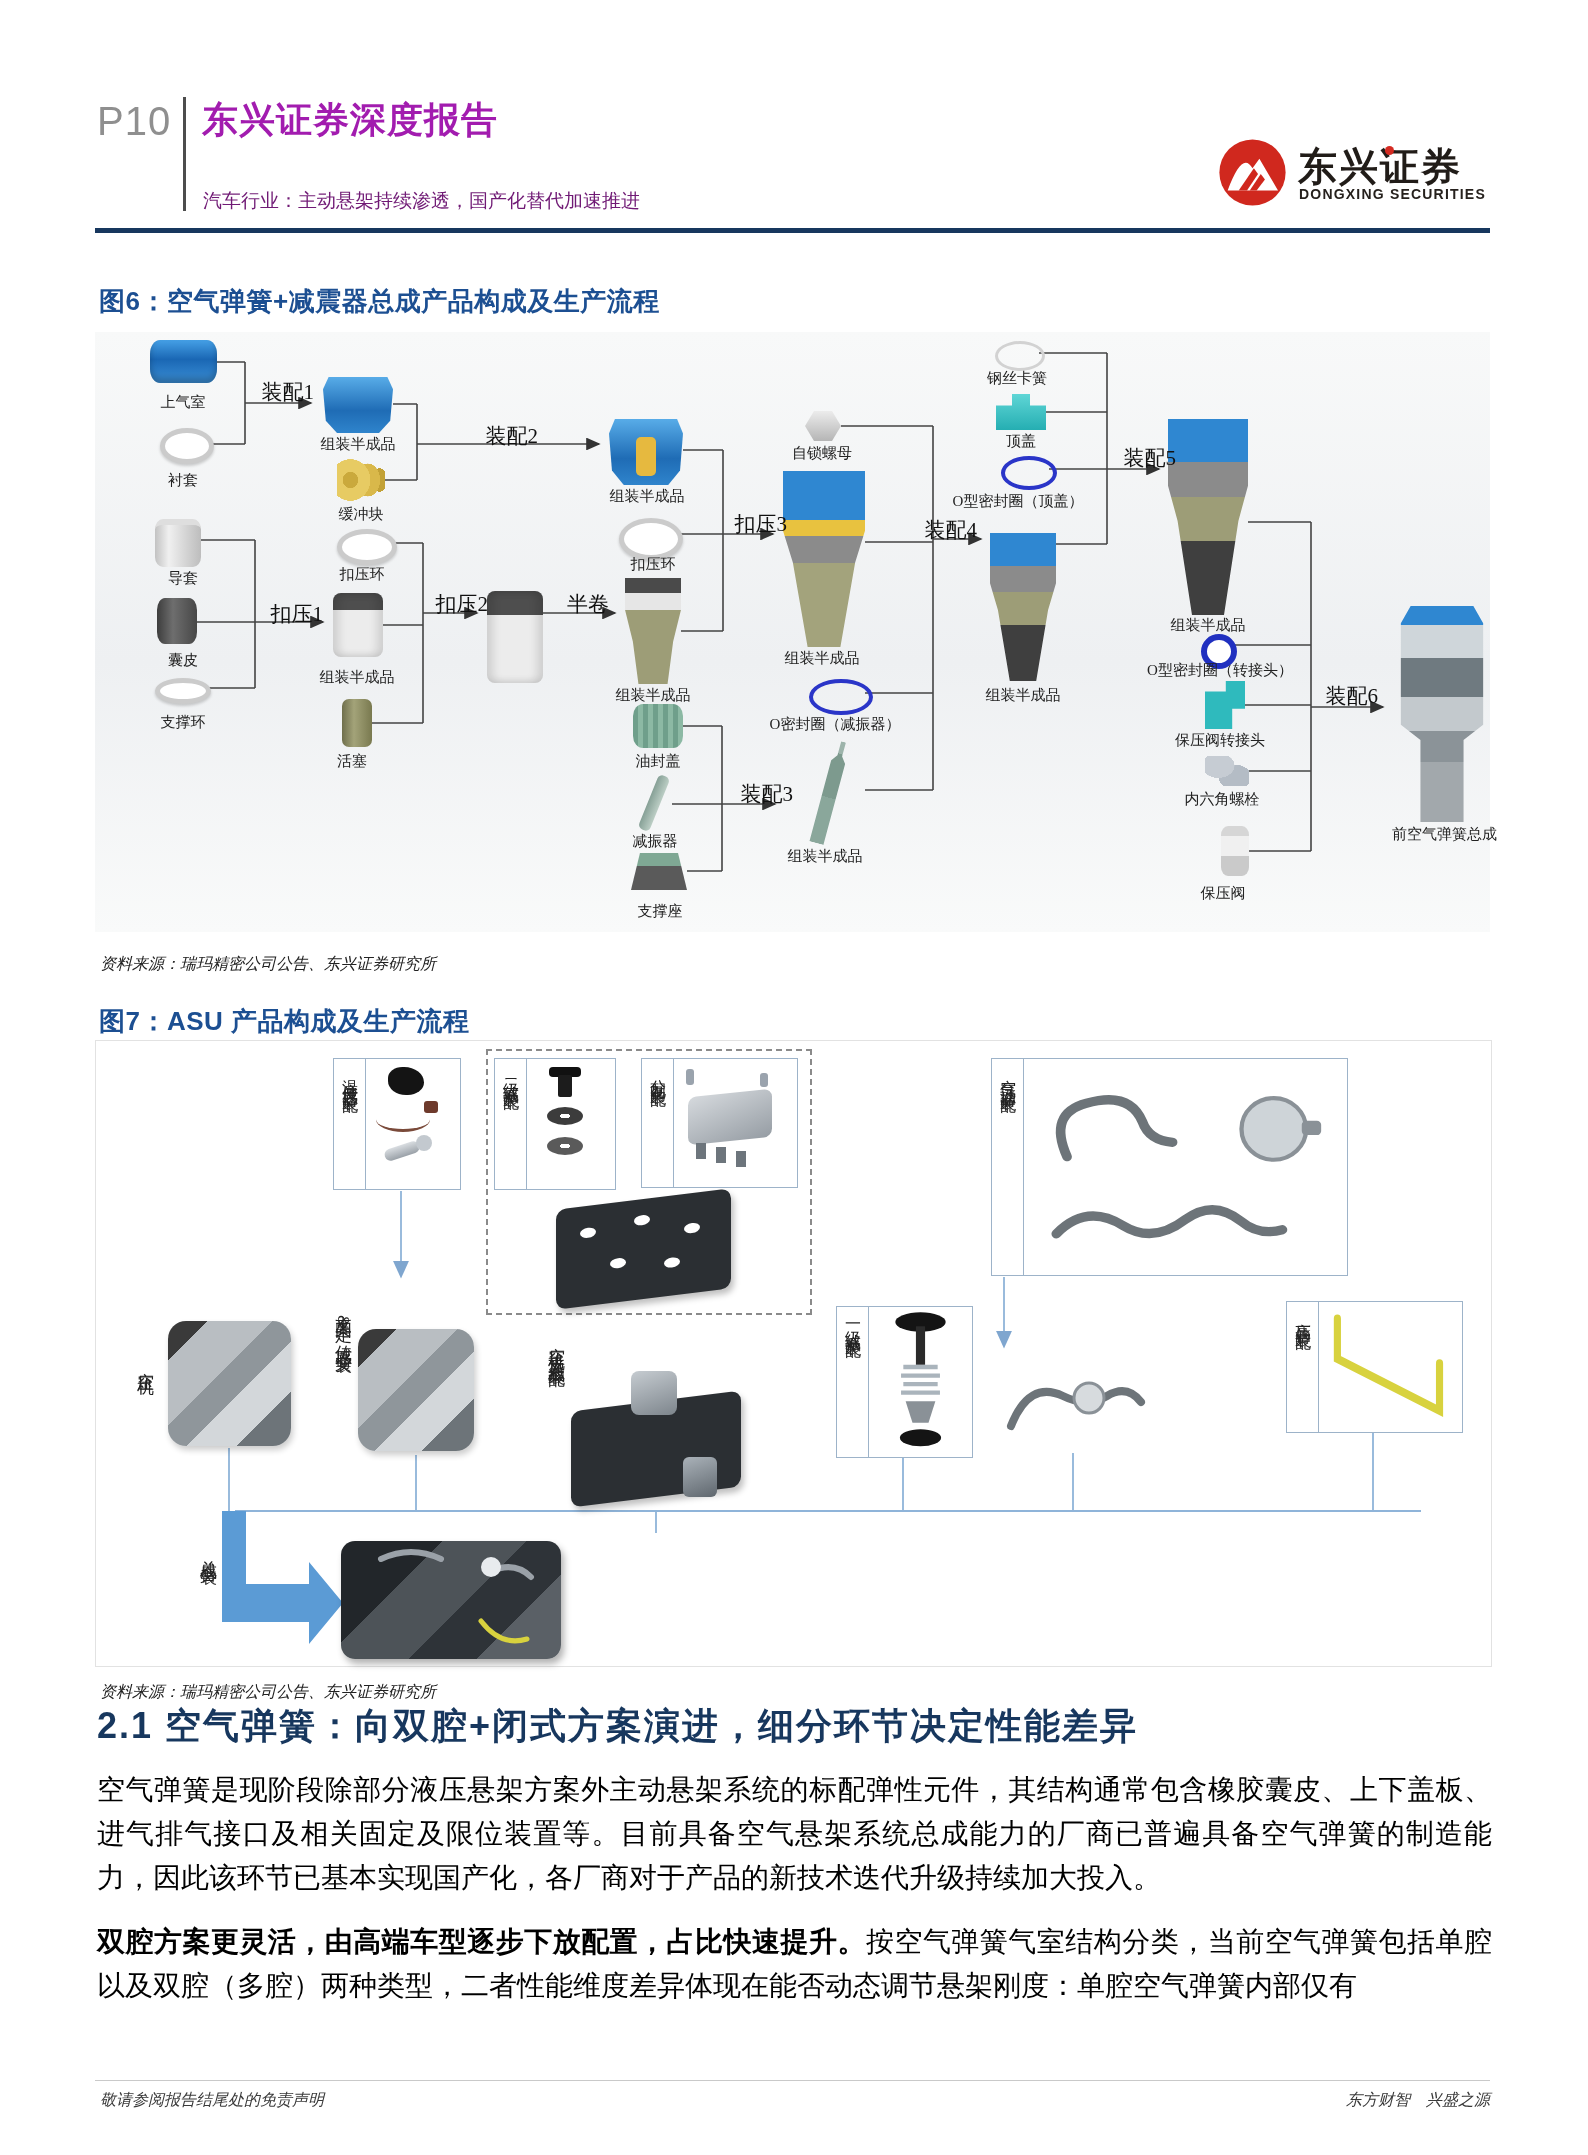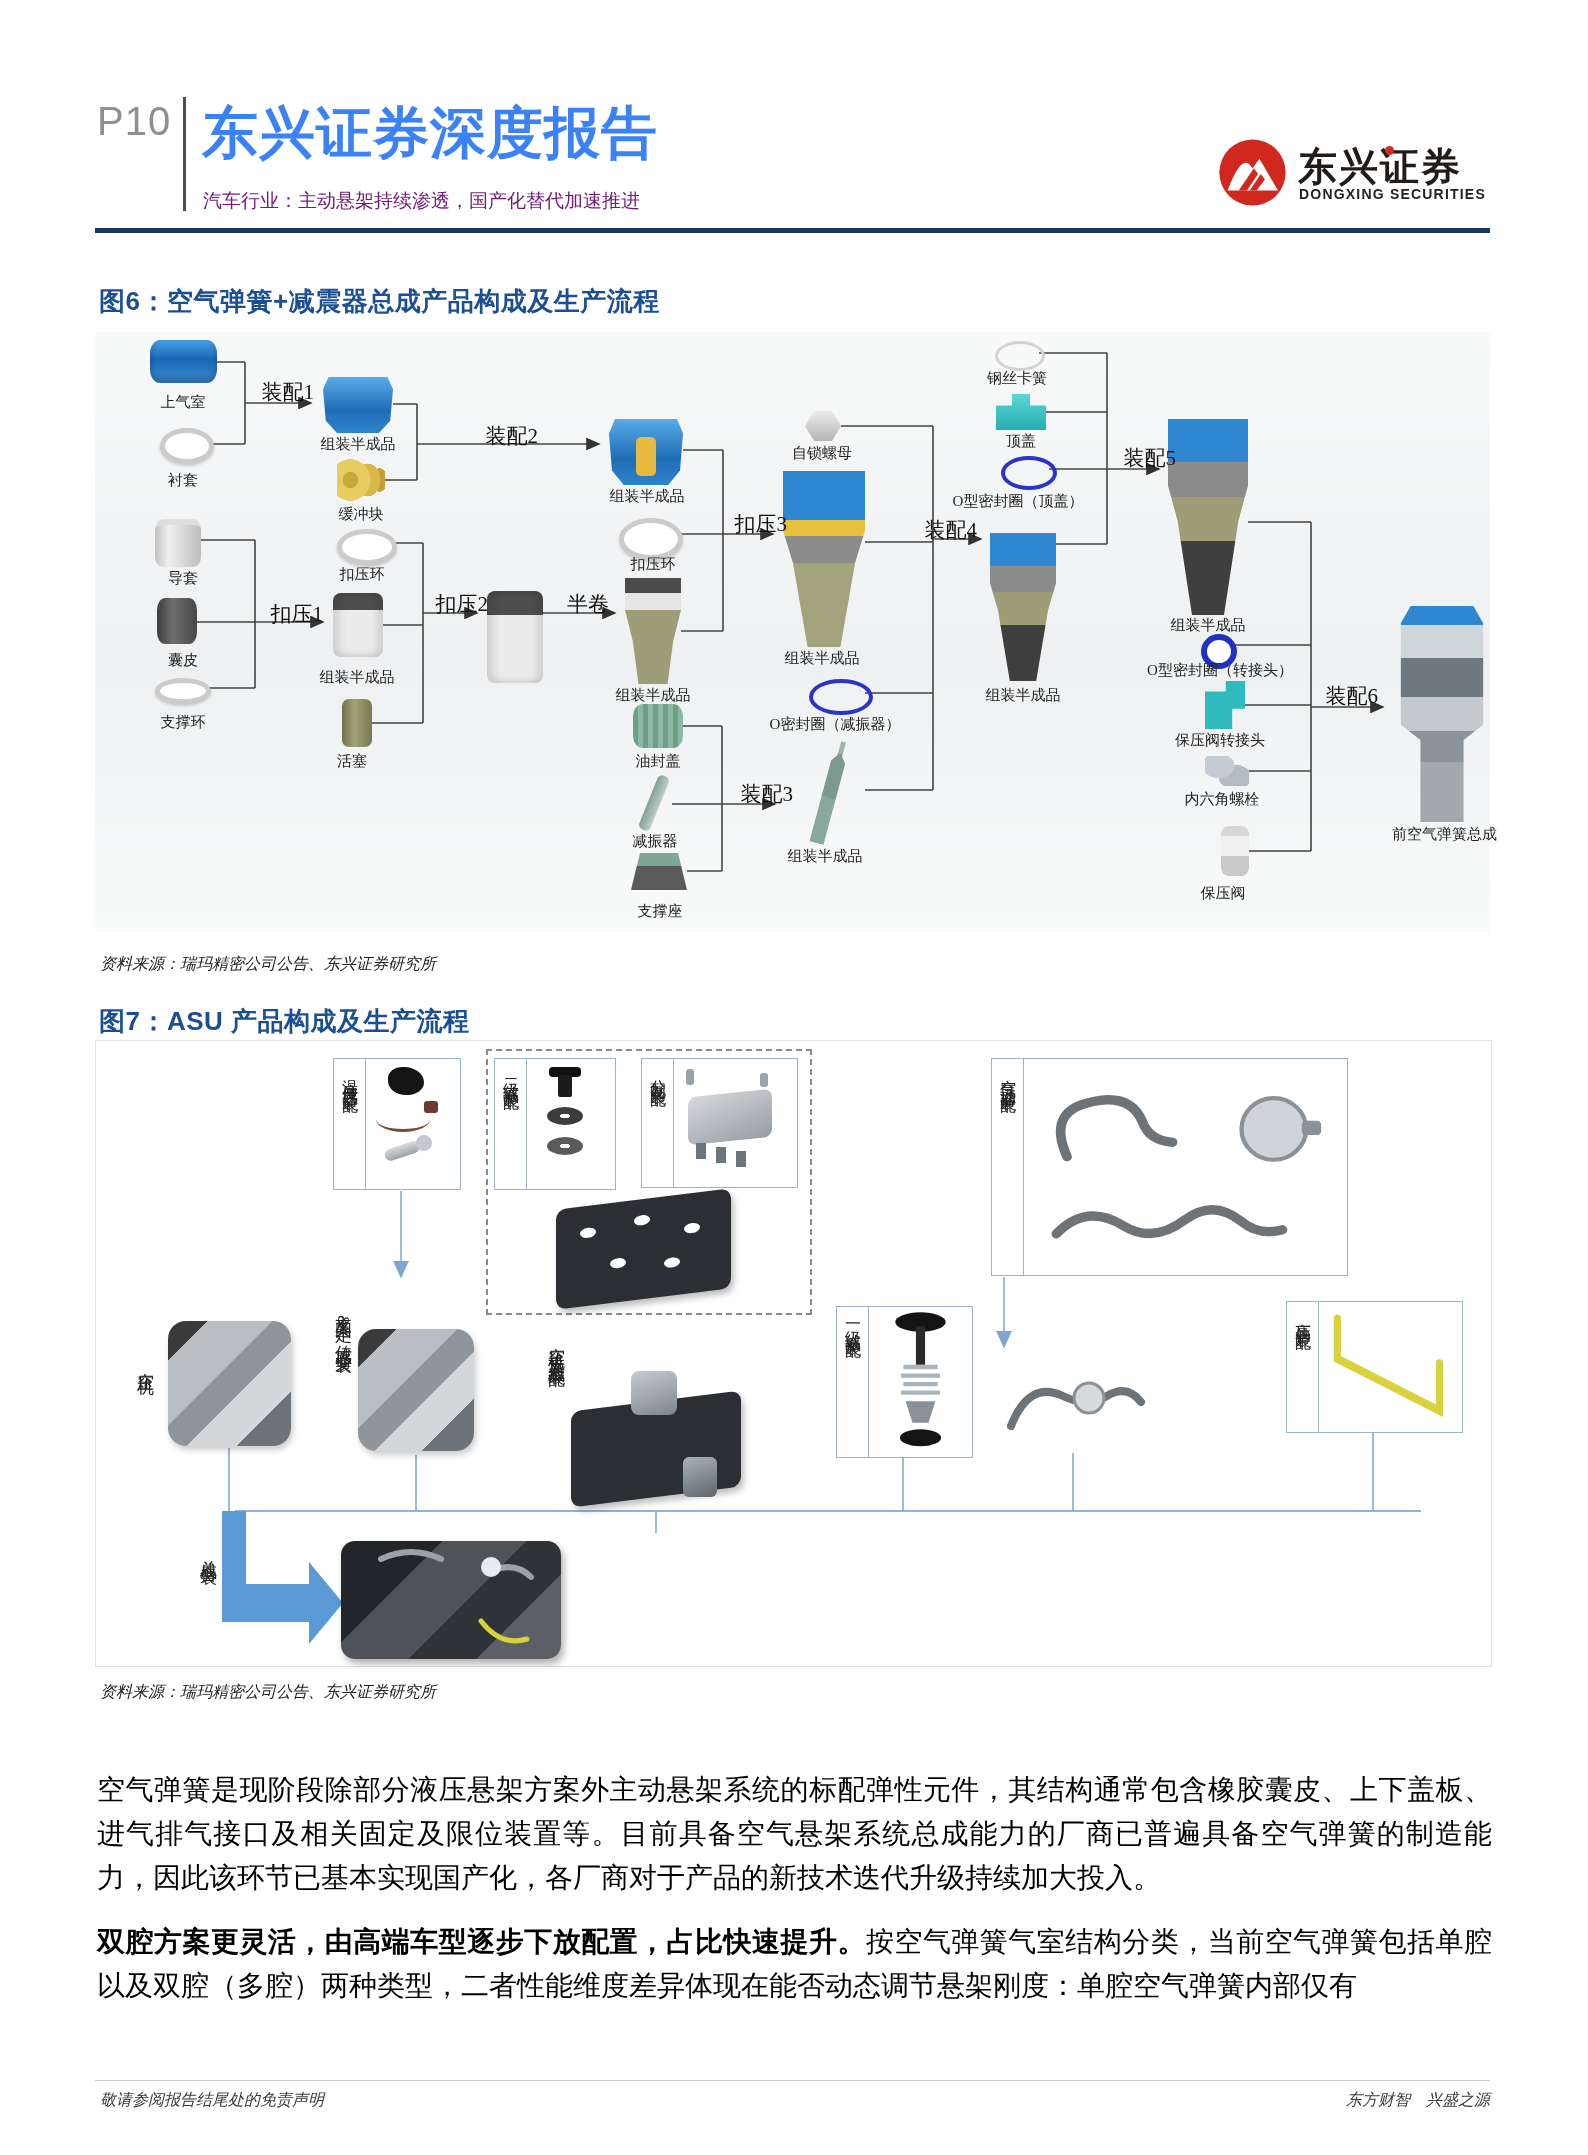--- a/index.html
+++ b/index.html
@@ -2,21 +2,21 @@
 <html><head>
 <meta charset="utf-8">
 <style>
   html,body{margin:0;padding:0;background:#e8e8e8}
   .page{position:relative;width:1588px;height:2155px;background:#fff;margin:0 auto;
         font-family:"Liberation Sans",sans-serif;overflow:hidden}
   .abs{position:absolute}
   
   .pageno{left:97px;top:99px;font-size:40px;color:#8f8f8f;letter-spacing:1px}
   .vbar{left:183px;top:97px;width:3px;height:114px;background:#4d4d4d}
-  .rpt-title{left:202px;top:96px;font-size:56px;font-weight:bold;color:#3b82f6;letter-spacing:1px}
+  .rpt-title{left:202px;top:96px;font-size:36px;font-weight:bold;color:#a21caf;letter-spacing:1px}
   .rpt-sub{left:203px;top:188px;font-size:19px;color:#701a75;font-family:"Liberation Serif",serif}
   .logo-circle{left:1218px;top:138px;width:69px;height:69px}
   .logo-cn{left:1298px;top:140px;font-size:39px;font-weight:800;color:#211c18;letter-spacing:2px}
   .logo-dot{left:1385px;top:146px;width:9px;height:9px;border-radius:50%;background:#d42b22}
   .logo-en{left:1299px;top:186px;font-size:14px;font-weight:bold;color:#26211d;letter-spacing:1.2px}
   .navyrule{left:95px;top:228px;width:1395px;height:5px;background:#17375e}
   
   .figtitle{font-size:26px;font-weight:bold;color:#1c4f92;letter-spacing:0.5px}
   .figsource{font-size:16px;font-style:italic;color:#222;font-family:"Liberation Serif",serif}
   
@@ -328,20 +328,21 @@
       <svg width="220" height="118" viewBox="0 0 220 118" style="position:absolute;left:0;top:0">
         <path d="M40,18 q30,-14 60,0 M150,30 q24,-10 40,6" stroke="#9aa1a8" stroke-width="6" fill="none" stroke-linecap="round"></path>
         <path d="M140,80 q20,26 46,18" stroke="#d8d23e" stroke-width="5" fill="none" stroke-linecap="round"></path>
         <circle cx="150" cy="26" r="10" fill="#e8ebee"></circle>
       </svg>
     </div>
   </div>
 
   <div class="abs figsource" style="left:100px;top:1682px">资料来源：瑞玛精密公司公告、东兴证券研究所</div>
 
+  <div class="abs h2">2.1 空气弹簧：向双腔+闭式方案演进，细分环节决定性能差异</div>
 
   <div class="abs para" style="top:1768px">空气弹簧是现阶段除部分液压悬架方案外主动悬架系统的标配弹性元件，其结构通常包含橡胶囊皮、上下盖板、进气排气接口及相关固定及限位装置等。目前具备空气悬架系统总成能力的厂商已普遍具备空气弹簧的制造能力，因此该环节已基本实现国产化，各厂商对于产品的新技术迭代升级持续加大投入。</div>
 
   <div class="abs para" style="top:1920px">
     <span style="font-weight:bold">双腔方案更灵活，由高端车型逐步下放配置，占比快速提升。</span><span>按空气弹簧气室结构分类，当前空气弹簧包括单腔以及双腔（多腔）两种类型，二者性能维度差异体现在能否动态调节悬架刚度：单腔空气弹簧内部仅有</span>
   </div>
 
   <div class="abs footer-rule"></div>
   <div class="abs foot" style="left:100px;top:2090px">敬请参阅报告结尾处的免责声明</div>
   <div class="abs foot" style="left:1190px;top:2090px;width:300px;text-align:right">东方财智　兴盛之源</div>

